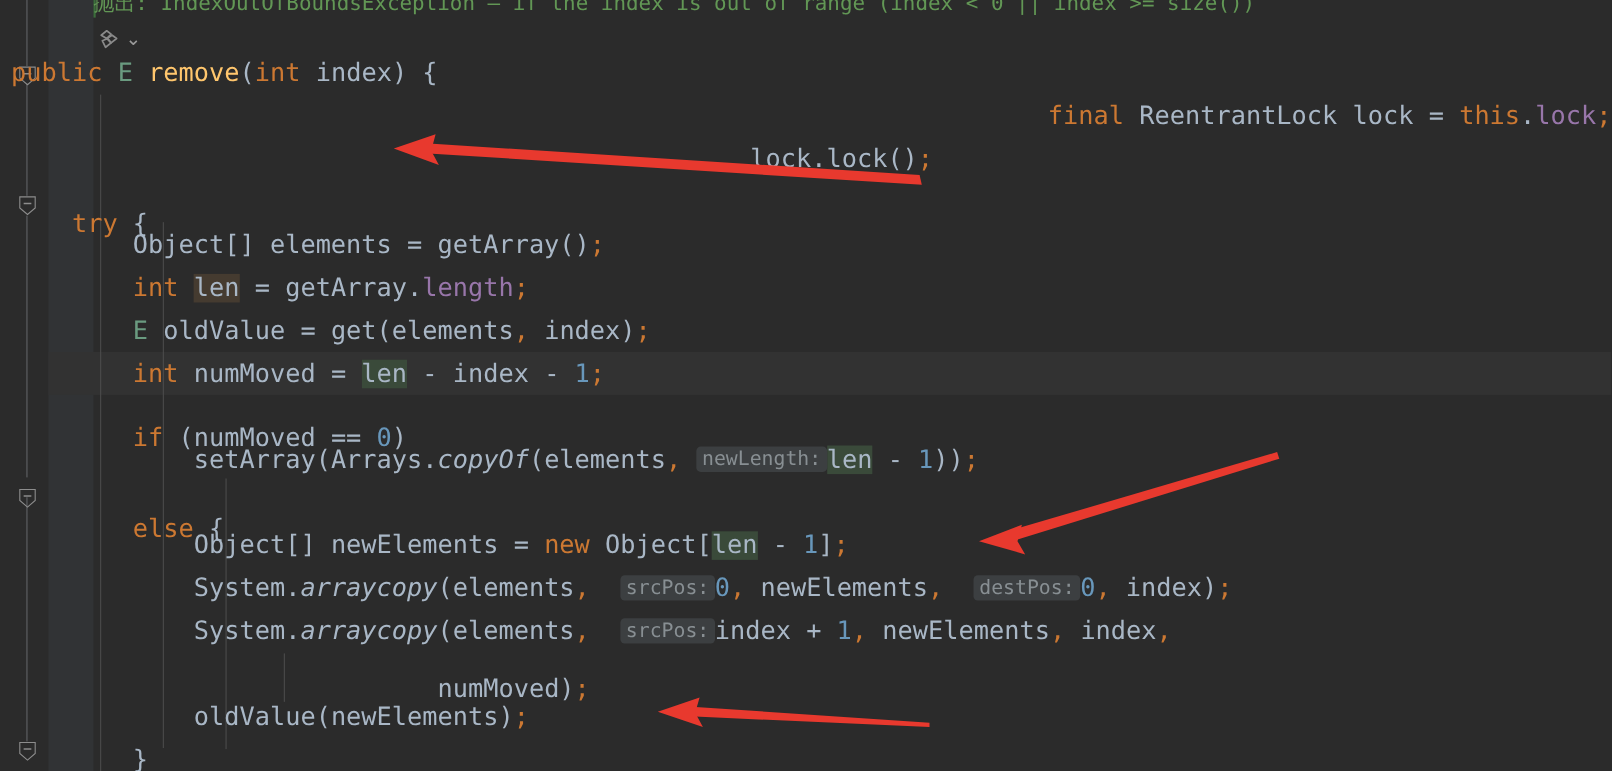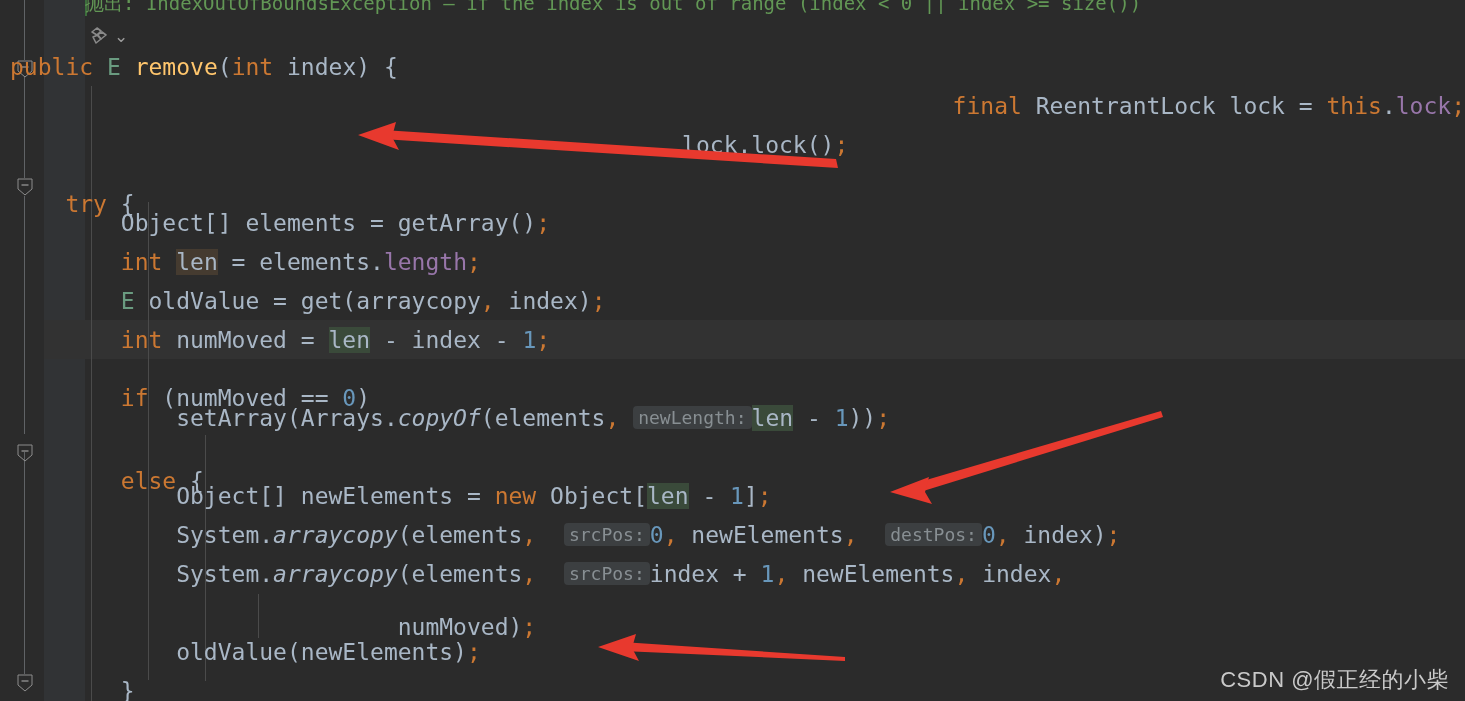--- a/index.html
+++ b/index.html
@@ -156,23 +156,23 @@
     <div class="ln" style="top:48px;"><span class="pad"><span class="kw">public</span><span class="plain"> </span><span class="cls">E</span><span class="plain"> </span><span class="fn">remove</span><span class="plain">(</span><span class="kw">int</span><span class="plain"> index) {</span></span></div>
 
     <div class="ln" style="top:87px;text-align:right;"><span class="pad">    <span class="kw">final</span><span class="plain"> ReentrantLock lock = </span><span class="kw">this</span><span class="plain">.</span><span class="fld">lock</span><span class="sem">;</span></span></div>
 
     <div class="ln" style="top:126px;text-align:center;"><span class="pad">    <span class="plain">lock.lock()</span><span class="sem">;</span></span></div>
 
     <div class="ln" style="top:165px;margin-top:20px;"><span class="pad">    <span class="kw">try</span><span class="plain"> {</span></span></div>
 
     <div class="ln" style="top:204px;"><span class="pad">        <span class="plain">Object[] elements = getArray()</span><span class="sem">;</span></span></div>
 
-    <div class="ln" style="top:243px;"><span class="pad">        <span class="kw">int</span><span class="plain"> </span><span class="plain hl-write">len</span><span class="plain"> = elements.</span><span class="fld">length</span><span class="sem">;</span></span></div>
-
-    <div class="ln" style="top:282px;"><span class="pad">        <span class="cls">E</span><span class="plain"> oldValue = get(arraycopy</span><span class="sem">,</span><span class="plain"> index)</span><span class="sem">;</span></span></div>
+    <div class="ln" style="top:243px;"><span class="pad">        <span class="kw">int</span><span class="plain"> </span><span class="plain hl-write">len</span><span class="plain"> = getArray.</span><span class="fld">length</span><span class="sem">;</span></span></div>
+
+    <div class="ln" style="top:282px;"><span class="pad">        <span class="cls">E</span><span class="plain"> oldValue = get(elements</span><span class="sem">,</span><span class="plain"> index)</span><span class="sem">;</span></span></div>
 
     <div class="ln" style="top:321px;"><span class="pad">        <span class="kw">int</span><span class="plain"> numMoved = </span><span class="plain hl-read">len</span><span class="plain"> - index - </span><span class="num">1</span><span class="sem">;</span></span></div>
 
     <div class="ln" style="top:379px;"><span class="pad">        <span class="kw">if</span><span class="plain"> (numMoved == </span><span class="num">0</span><span class="plain">)</span></span></div>
 
     <div class="ln" style="top:399px;"><span class="pad">            <span class="plain">setArray(Arrays.</span><span class="plain ital">copyOf</span><span class="plain">(elements</span><span class="sem">,</span><span class="plain"> </span><span class="hint">newLength:</span><span class="plain hl-read">len</span><span class="plain"> - </span><span class="num">1</span><span class="plain">))</span><span class="sem">;</span></span></div>
 
     <div class="ln" style="top:414px;margin-top:48px;"><span class="pad">        <span class="kw">else</span><span class="plain"> {</span></span></div>
 
     <div class="ln" style="top:477px;"><span class="pad">            <span class="plain">Object[] newElements = </span><span class="kw">new</span><span class="plain"> Object[</span><span class="plain hl-read">len</span><span class="plain"> - </span><span class="num">1</span><span class="plain">]</span><span class="sem">;</span></span></div>
@@ -200,14 +200,13 @@
       <path d="M1161,411 L916,483 L920,492 L1163,417 Z" fill="#e8392e"></path>
       <path d="M890,492 L929,477 L925,492 L932,504 Z" fill="#e8392e"></path>
     </g>
 
     <g>
       <path d="M845,661 L622,651 L622,642 L845,657 Z" fill="#e8392e"></path>
       <path d="M598,647 L636,634 L632,648 L639,661 Z" fill="#e8392e"></path>
     </g>
   </svg>
 
-  <div class="watermark">CSDN @假正经的小柴</div>
 </div>
 
 </body></html>

